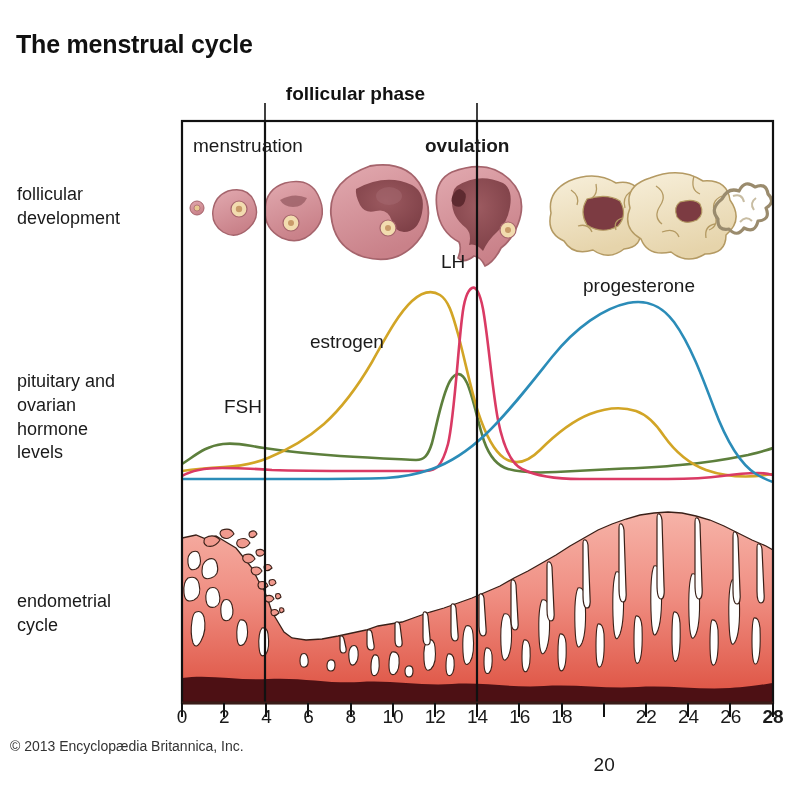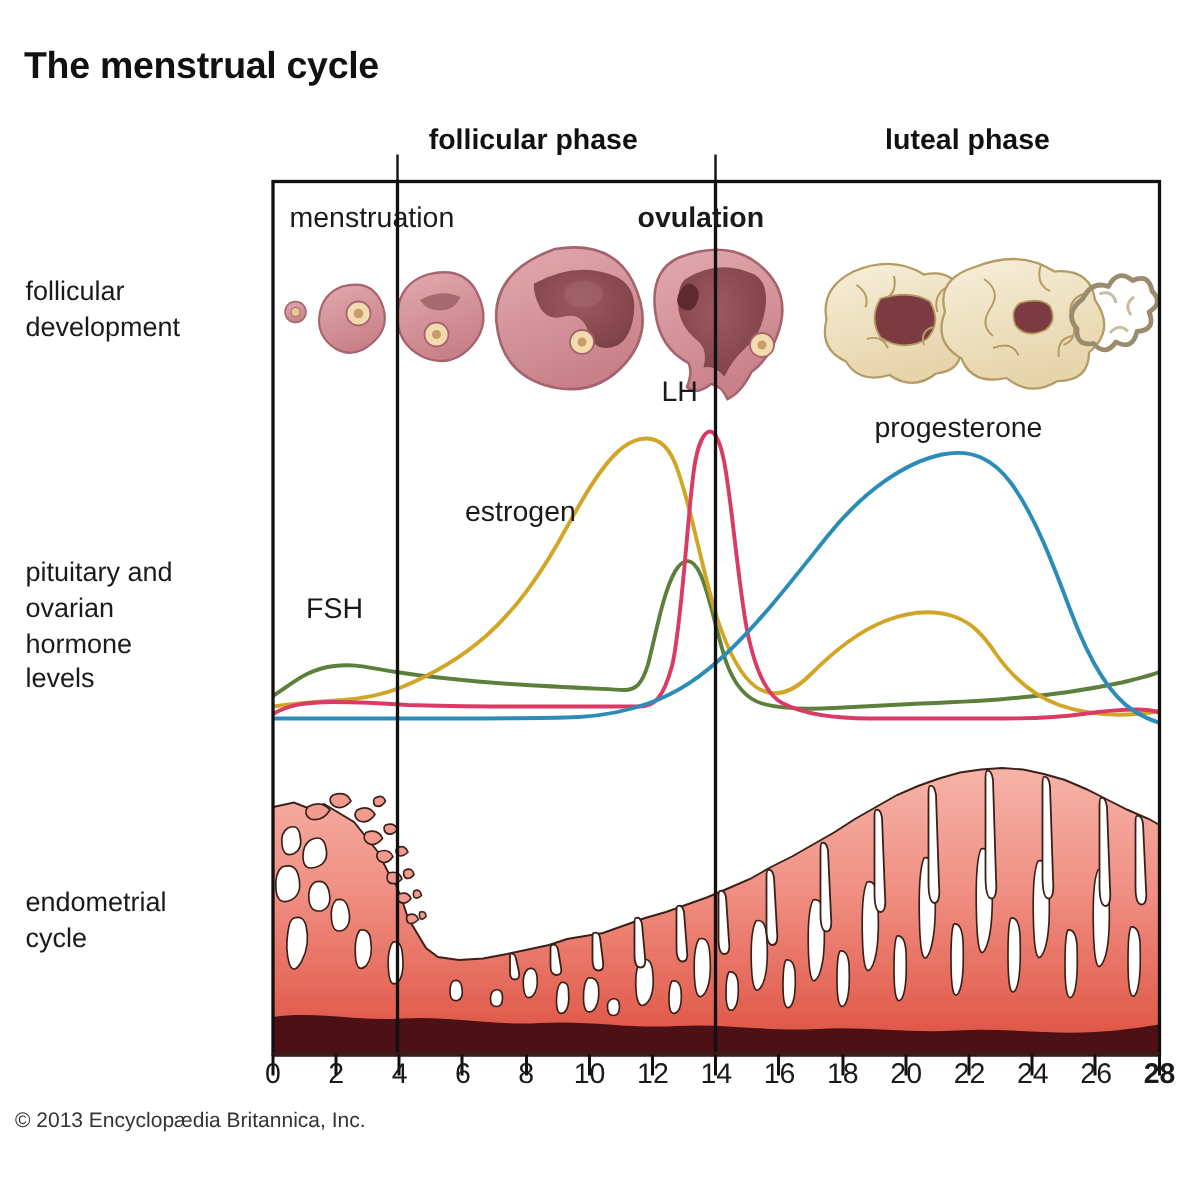--- a/index.html
+++ b/index.html
@@ -31,36 +31,35 @@
   #row-lbl-follicular{left:17px;top:183px;}
   #row-lbl-hormone{left:17px;top:370px;}
   #row-lbl-endo{left:17px;top:590px;}
 
   #copyright{left:10px;top:738px;font-size:14px;color:#333;}
   #axis-title{left:181px;top:736px;width:593px;text-align:center;font-size:19px;color:#1a1a1a;}
 
   svg.plot{position:absolute;left:0;top:0;overflow:visible;}
 
   .curve-label{font-size:19px;color:#1a1a1a;}
-  #lbl-fsh{left:204px;top:396px;}
+  #lbl-fsh{left:224px;top:396px;}
   #lbl-estrogen{left:310px;top:331px;}
   #lbl-lh{left:441px;top:251px;}
   #lbl-prog{left:583px;top:275px;}
 
   .tick-num{position:absolute;font-size:19px;color:#1a1a1a;text-align:center;width:40px;top:706px;}
 </style>
 </head>
 <body>
 
 <div id="stage">
 
   <div class="abs" id="title">The menstrual cycle</div>
 
   <div class="abs phase-head" id="phase-foll">follicular phase</div>
-  <div class="abs phase-head" id="phase-lut">luteal phase</div>
 
   <div class="abs row-label" id="row-lbl-follicular">
     <div>follicular</div>
     <div>development</div>
   </div>
   <div class="abs row-label" id="row-lbl-hormone">
     <div>pituitary and</div>
     <div>ovarian</div>
     <div>hormone</div>
     <div>levels</div>
@@ -309,21 +308,21 @@
       <div class="tick-num" style="left: 162px;">0</div>
       <div class="tick-num" style="left: 204.214px;">2</div>
       <div class="tick-num" style="left: 246.429px;">4</div>
       <div class="tick-num" style="left: 288.643px;">6</div>
       <div class="tick-num" style="left: 330.857px;">8</div>
       <div class="tick-num" style="left: 373.071px;">10</div>
       <div class="tick-num" style="left: 415.286px;">12</div>
       <div class="tick-num" style="left: 457.5px;">14</div>
       <div class="tick-num" style="left: 499.714px;">16</div>
       <div class="tick-num" style="left: 541.929px;">18</div>
-      <div class="tick-num" style="left: 584.143px;">20</div>
+      <div class="tick-num" style="left: 584.143px; margin-top: 48px;">20</div>
       <div class="tick-num" style="left: 626.357px;">22</div>
       <div class="tick-num" style="left: 668.571px;">24</div>
       <div class="tick-num" style="left: 710.786px;">26</div>
       <div class="tick-num" style="left: 753px; font-weight: bold;">28</div>
     </div>
 
   <div class="abs inner-label" id="lbl-menstruation">menstruation</div>
   <div class="abs inner-label" id="lbl-ovulation">ovulation</div>
 
   <div class="abs curve-label" id="lbl-fsh">FSH</div>

